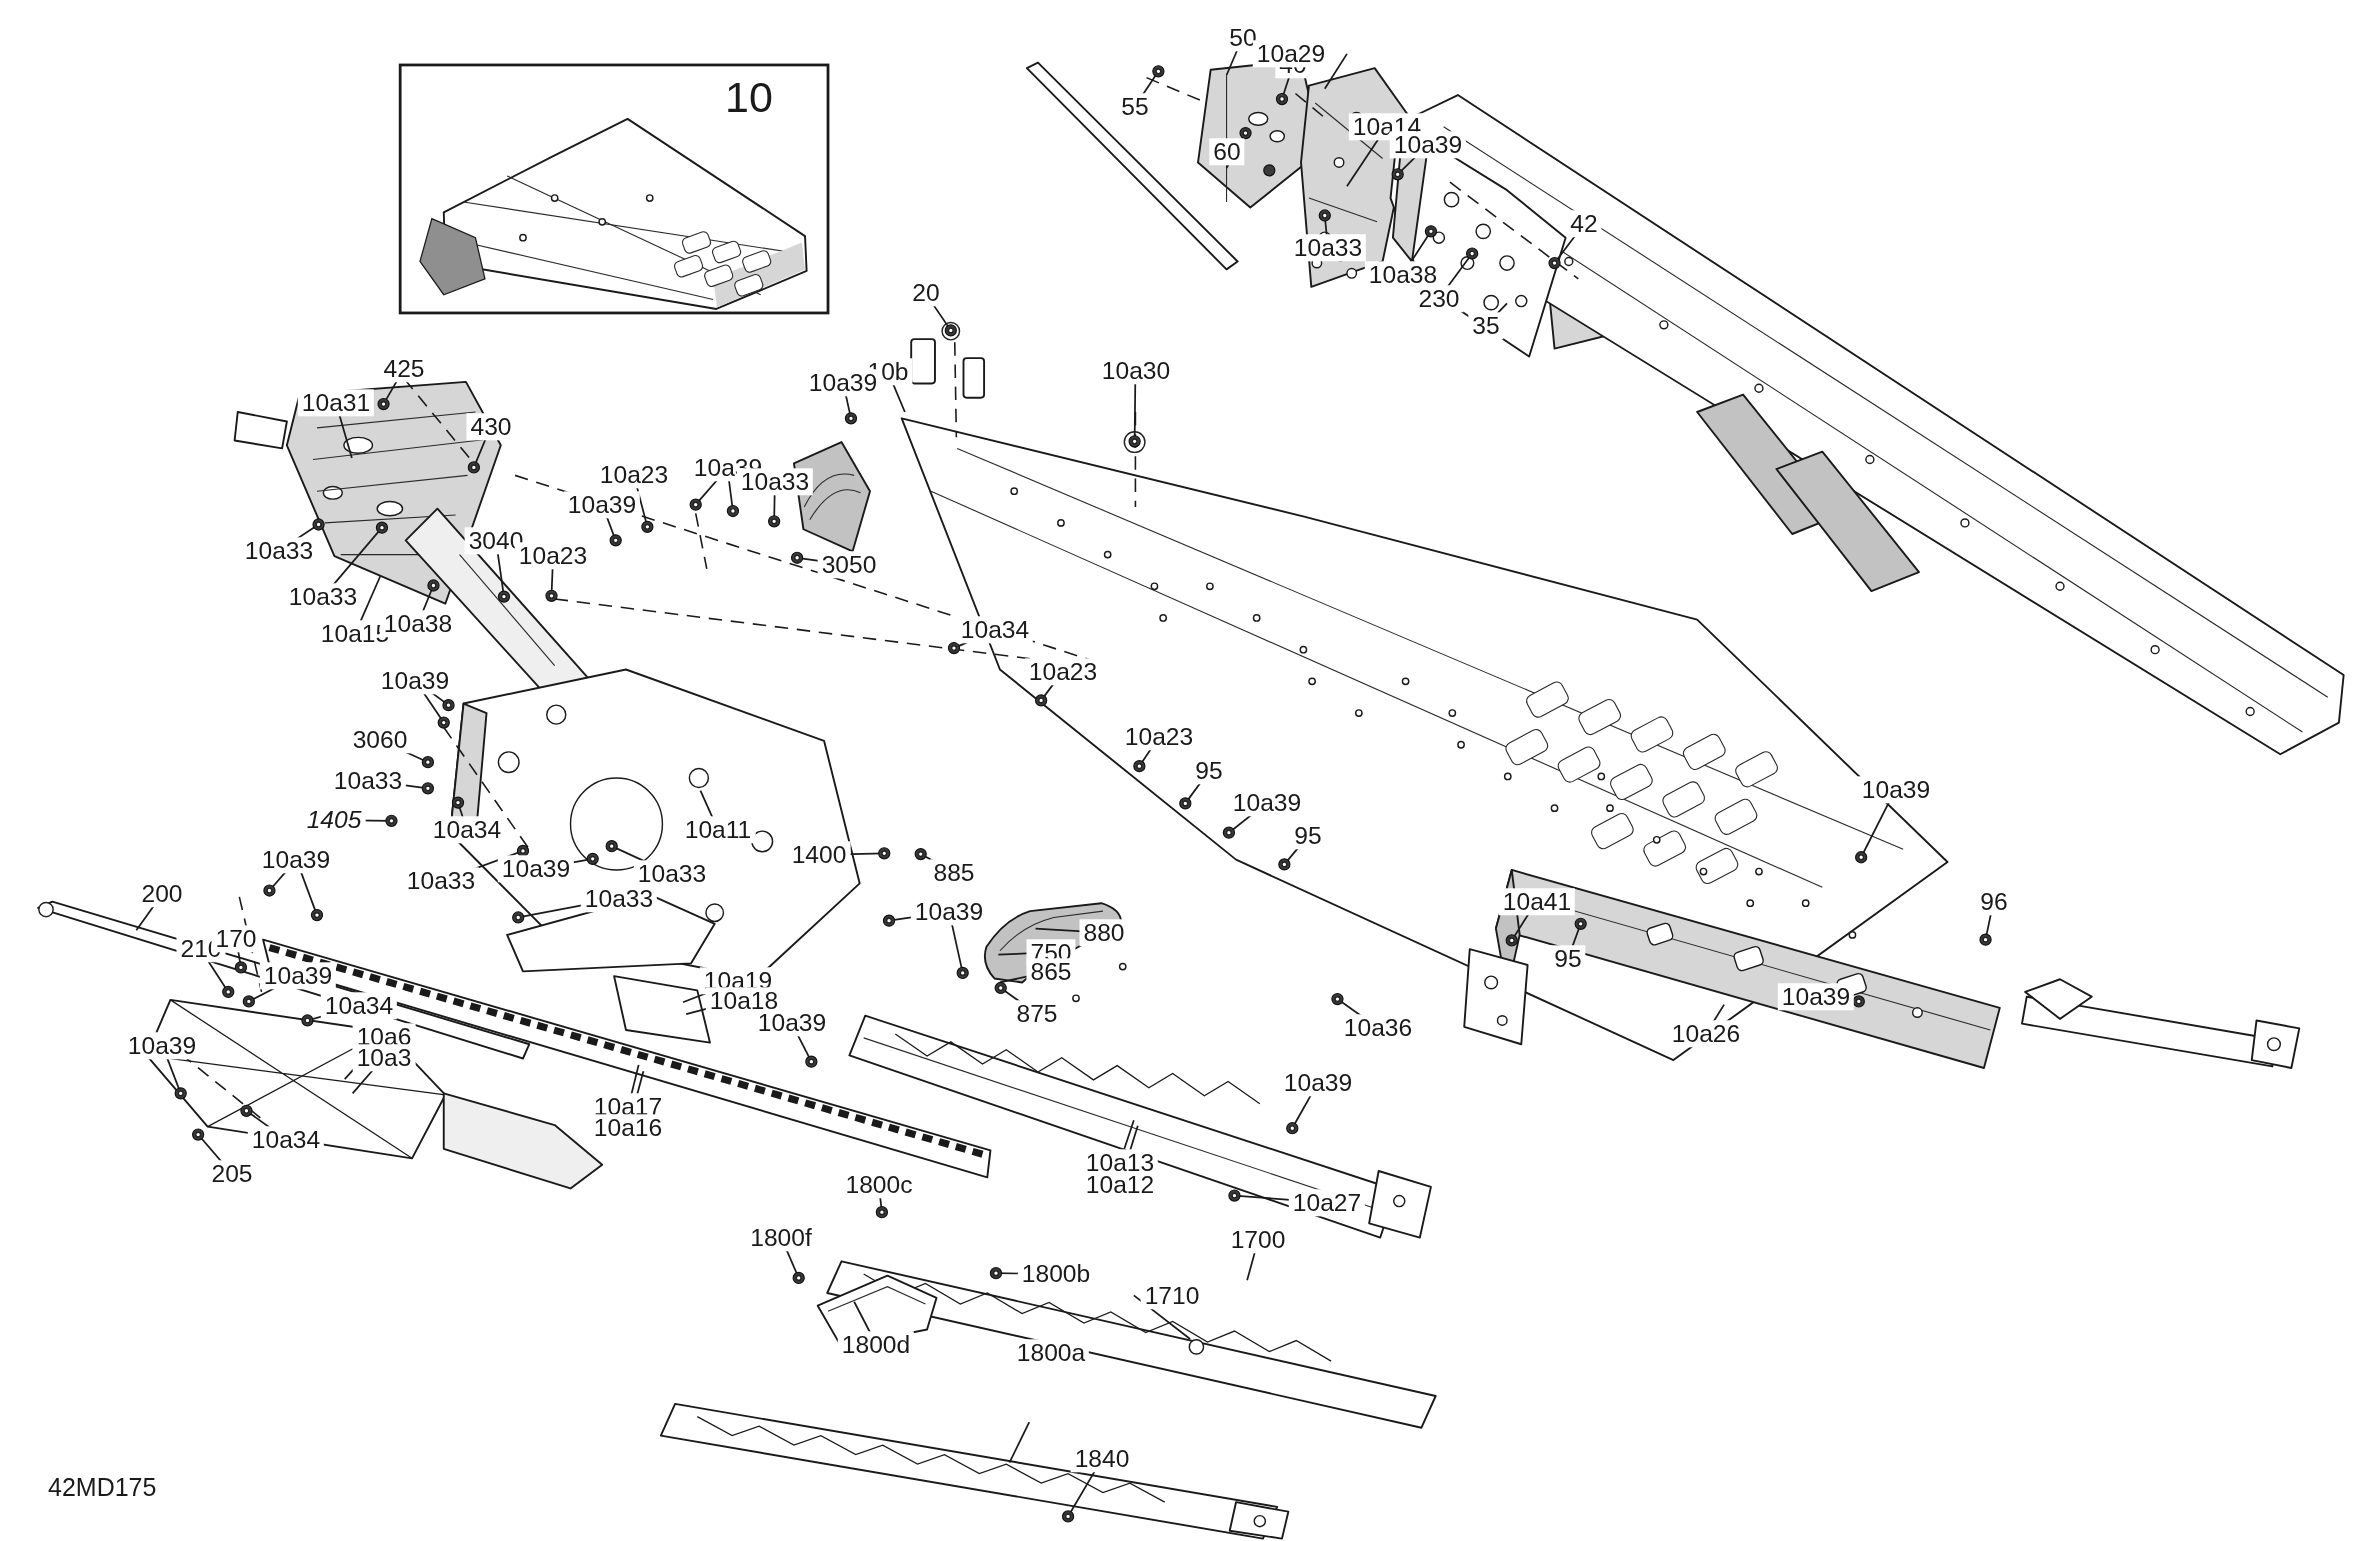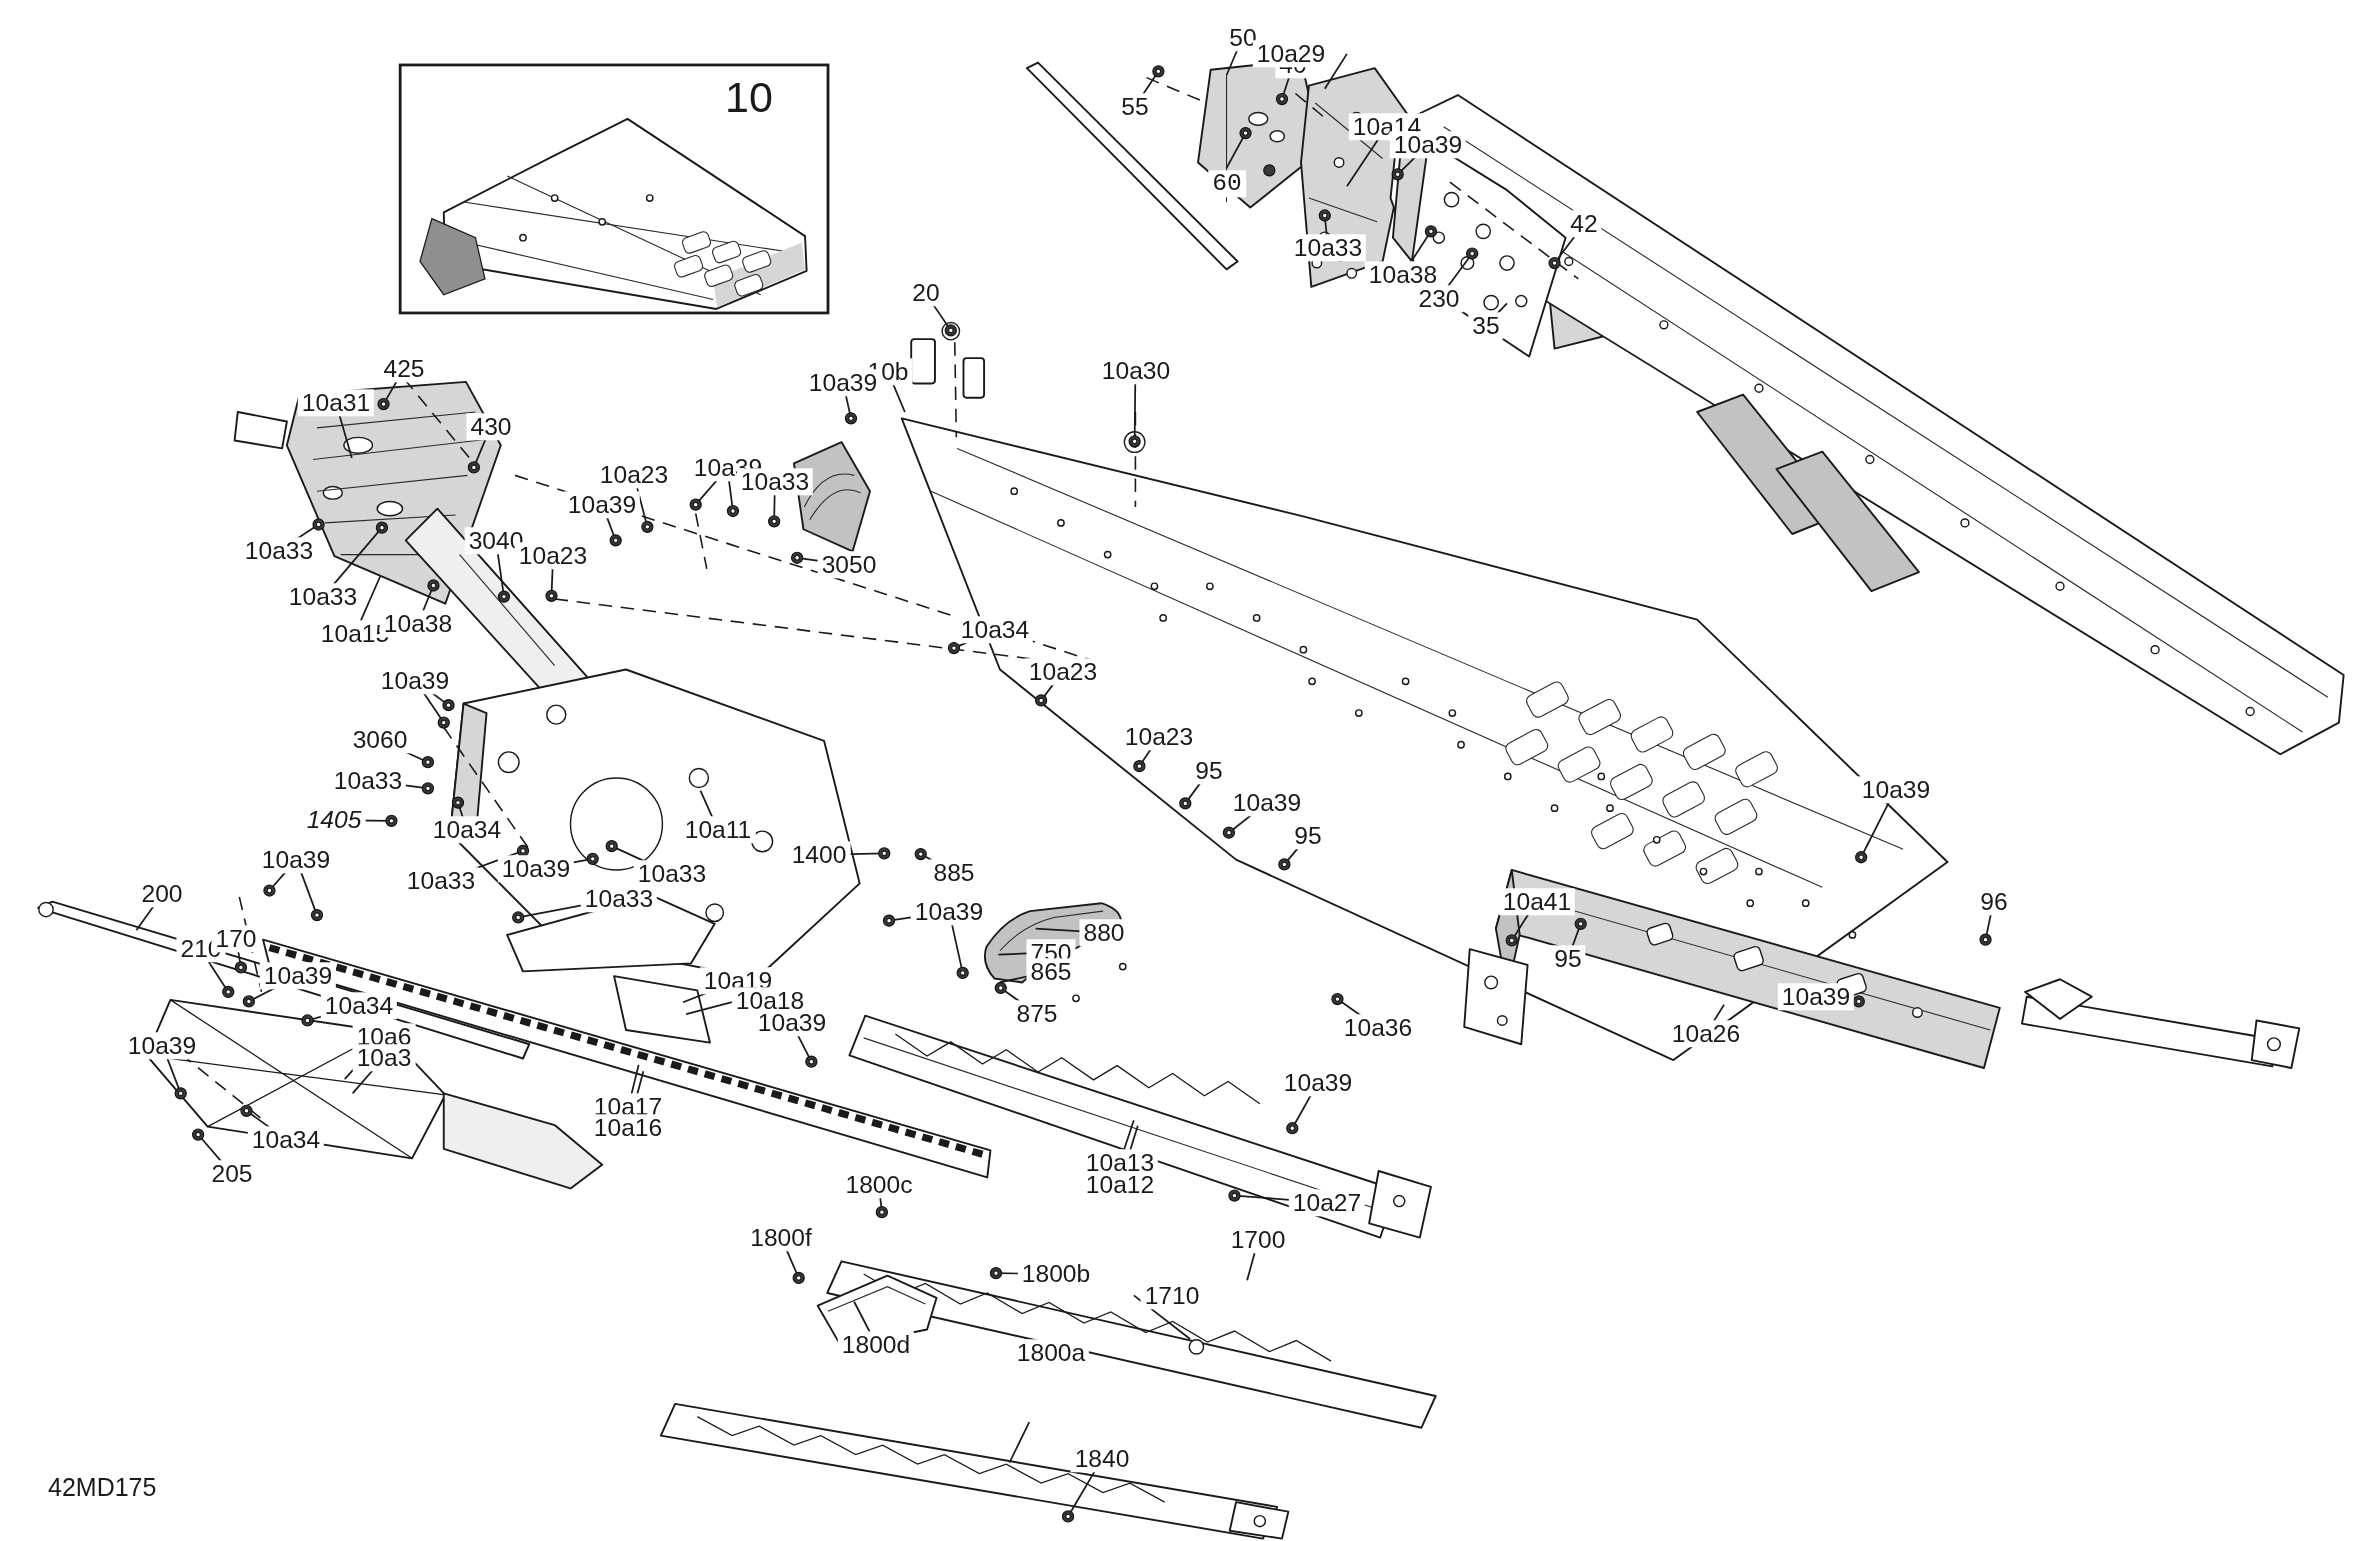--- a/index.html
+++ b/index.html
@@ -497,21 +497,21 @@
         <circle cx="1631" cy="1424" r="3" class="fast2"></circle>
       </g>
   </svg>
 
   <div class="callout big" style="left:749px;top:97px">10</div>
   <div class="callout code" style="left:44px;top:1487px">42MD175</div>
 
   <div id="labels">
       <div class="callout" style="left: 1243px; top: 38px;">50</div>
       <div class="callout" style="left: 1135px; top: 107px;">55</div>
-      <div class="callout" style="left: 1227px; top: 184px; font-family: Liberation Mono, monospace;">60</div>
+      <div class="callout" style="left: 1227px; top: 152px;">60</div>
       <div class="callout" style="left: 1293px; top: 65px;">40</div>
       <div class="callout" style="left: 1291px; top: 54px;">10a29</div>
       <div class="callout" style="left: 1387px; top: 127px;">10a14</div>
       <div class="callout" style="left: 1428px; top: 145px;">10a39</div>
       <div class="callout" style="left: 1328px; top: 248px;">10a33</div>
       <div class="callout" style="left: 1403px; top: 275px;">10a38</div>
       <div class="callout" style="left: 1439px; top: 299px;">230</div>
       <div class="callout" style="left: 1486px; top: 326px;">35</div>
       <div class="callout" style="left: 1584px; top: 224px;">42</div>
       <div class="callout" style="left: 926px; top: 293px;">20</div>
@@ -567,21 +567,21 @@
       <div class="callout" style="left: 201px; top: 949px;">210</div>
       <div class="callout" style="left: 236px; top: 939px;">170</div>
       <div class="callout" style="left: 298px; top: 976px;">10a39</div>
       <div class="callout" style="left: 359px; top: 1006px;">10a34</div>
       <div class="callout" style="left: 384px; top: 1037px;">10a6</div>
       <div class="callout" style="left: 384px; top: 1058px;">10a3</div>
       <div class="callout" style="left: 162px; top: 1046px;">10a39</div>
       <div class="callout" style="left: 286px; top: 1140px;">10a34</div>
       <div class="callout" style="left: 232px; top: 1174px;">205</div>
       <div class="callout" style="left: 738px; top: 981px;">10a19</div>
-      <div class="callout" style="left: 770px; top: 1001px;">10a18</div>
+      <div class="callout" style="left: 744px; top: 1001px;">10a18</div>
       <div class="callout" style="left: 792px; top: 1023px;">10a39</div>
       <div class="callout" style="left: 628px; top: 1107px;">10a17</div>
       <div class="callout" style="left: 628px; top: 1128px;">10a16</div>
       <div class="callout" style="left: 879px; top: 1185px;">1800c</div>
       <div class="callout" style="left: 781px; top: 1238px;">1800f</div>
       <div class="callout" style="left: 1056px; top: 1274px;">1800b</div>
       <div class="callout" style="left: 1172px; top: 1296px;">1710</div>
       <div class="callout" style="left: 1258px; top: 1240px;">1700</div>
       <div class="callout" style="left: 876px; top: 1345px;">1800d</div>
       <div class="callout" style="left: 1029px; top: 1353px; margin-left: 22px;">1800a</div>

